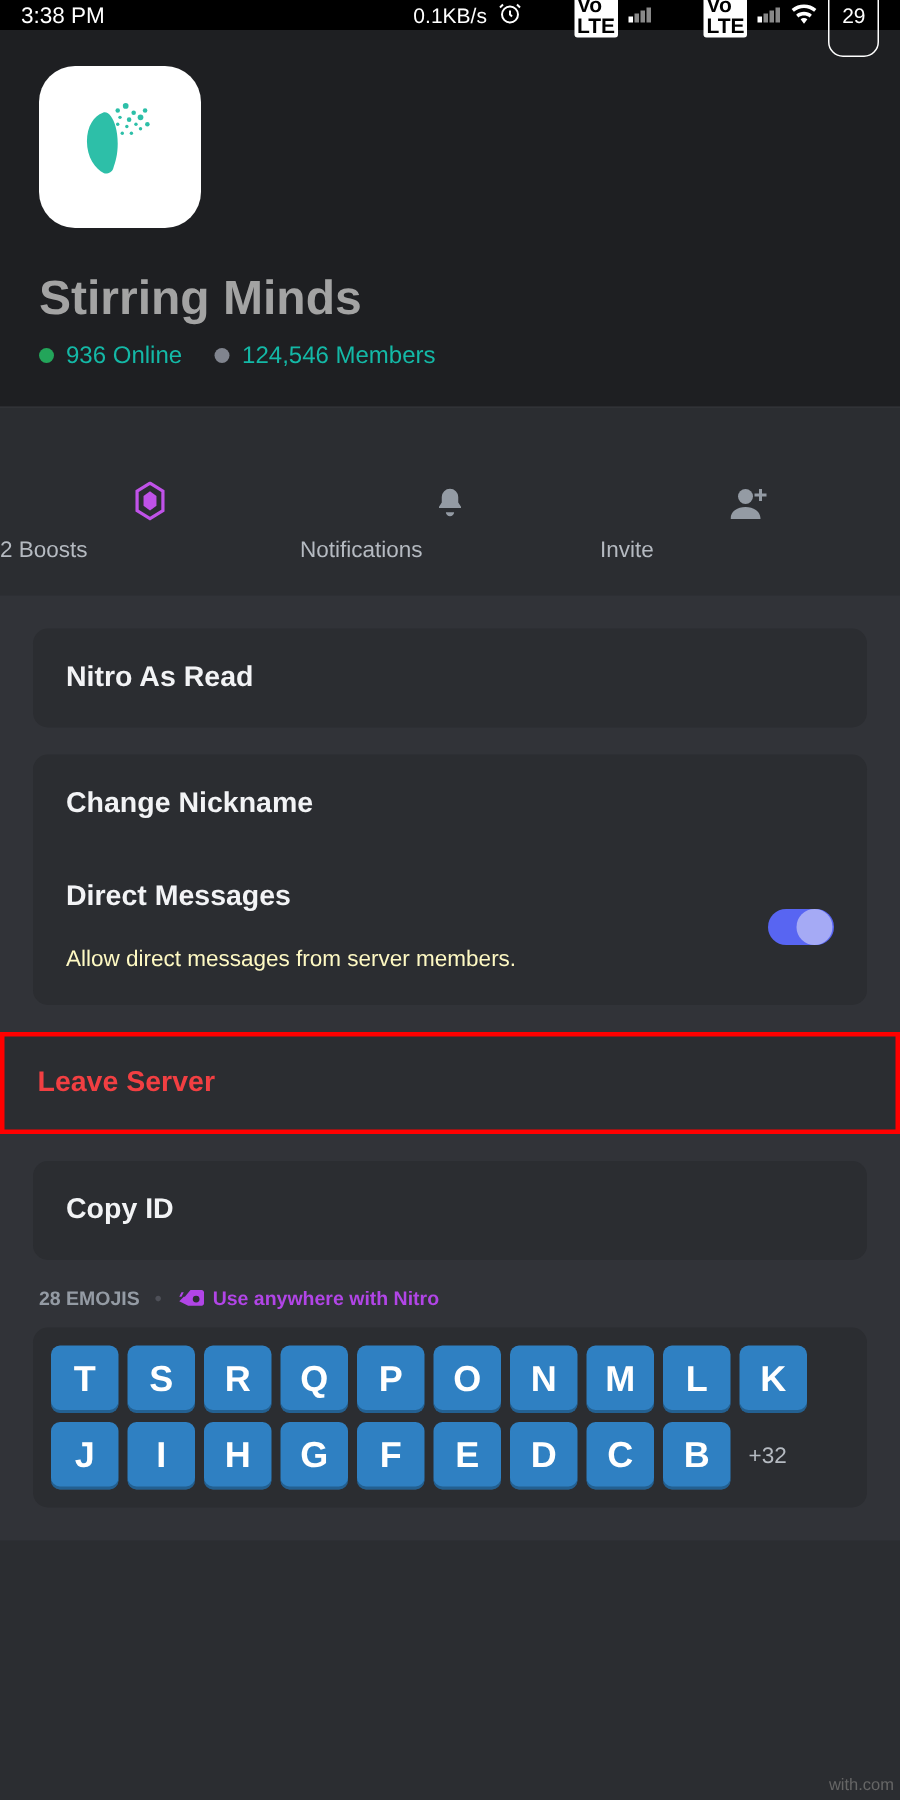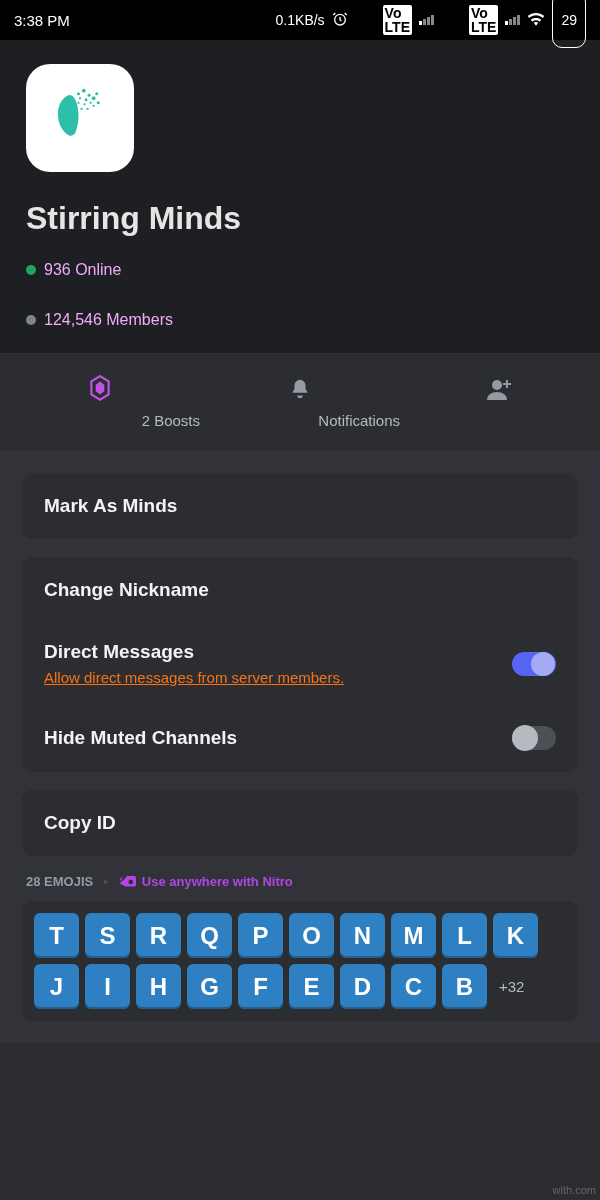--- a/index.html
+++ b/index.html
@@ -5,21 +5,21 @@
     * { margin: 0; padding: 0; box-sizing: border-box; }
     body {
       width: 600px;
       height: 1200px;
       background: #2b2d31;
       font-family: -apple-system, BlinkMacSystemFont, "Segoe UI", sans-serif;
       color: #dbdee1;
       overflow: hidden;
     }
     .status-bar {
-      height: 40px;
+      height: 20px;
       background: #000;
       display: flex;
       align-items: center;
       justify-content: space-between;
       padding: 0 14px;
       font-size: 15px;
       color: #fff;
     }
     .status-right { display: flex; align-items: center; gap: 7px; }
     .status-right span { font-size: 14px; }
@@ -51,65 +51,64 @@
       border-radius: 24px;
       background: #fff;
       display: flex;
       align-items: center;
       justify-content: center;
       margin-bottom: 28px;
     }
     .server-name {
       font-size: 32px;
       font-weight: 700;
-      color: #e5e5e5;
-      margin-bottom: 24px;
+      color: #a3a3a3;
+      margin-bottom: 12px;
     }
     .server-meta {
       display: flex;
-      gap: 32px;
-      color: #f0abfc;
+      gap: 22px;
+      color: #14b8a6;
       font-size: 16px;
-      flex-direction: column;
     }
     .dot { width: 10px; height: 10px; border-radius: 50%; display: inline-block; margin-right: 8px; }
     .dot.green { background: #23a55a; }
     .dot.gray { background: #80848e; }
     .action-row {
       display: flex;
       background: #2b2d31;
       border-top: 1px solid rgba(255,255,255,0.03);
     }
     .action-item {
       flex: 1;
       padding: 20px 0 22px;
-      text-align: right;
+      text-align: left;
       color: #b5bac1;
       font-size: 15px;
       cursor: pointer;
+      margin-top: 28px;
     }
     .action-icon { height: 30px; margin-bottom: 8px; display: flex; align-items: center; justify-content: center; }
     .action-item.active .action-icon { color: #b145e6; }
     .content { padding: 22px; background: #313338; }
     .card {
       background: #2b2d31;
       border-radius: 10px;
       padding: 22px 22px;
       margin-bottom: 18px;
     }
     .option-label {
       font-size: 19px;
       font-weight: 600;
       color: #f2f3f5;
     }
     .option-sub {
       font-size: 15px;
-      color: #f97316;
-      margin-top: 6px;
-      text-decoration: underline;
+      color: #fef9c3;
+      margin-top: 22px;
     }
     .option-row {
       display: flex;
       justify-content: space-between;
       align-items: center;
       padding: 20px 0;
     }
     .option-row:first-child{padding-top:0}
     .option-row:last-child{padding-bottom:0}
     .toggle {
@@ -263,46 +262,46 @@
     <div>Notifications</div>
   </div>
   <div class="action-item">
     <div class="action-icon">
       <svg width="26" height="22" viewBox="0 0 26 22" fill="#949ba4">
           <circle cx="10" cy="7" r="5"></circle>
           <path d="M0 22c0-5 4.5-8 10-8s10 3 10 8H0z"></path>
           <path d="M21 2v3h3v2h-3v3h-2V7h-3V5h3V2h2z"></path>
         </svg>
     </div>
+    <div>Invite</div>
   </div>
 </div>
 
 <div class="content">
 
   <div class="card">
-    <div class="option-label">Mark As Minds</div>
+    <div class="option-label">Nitro As Read</div>
   </div>
 
   <div class="card">
     <div class="option-row">
       <div class="option-label">Change Nickname</div>
     </div>
     <div class="option-row">
       <div style="flex:1">
         <div class="option-label">Direct Messages</div>
         <div class="option-sub">Allow direct messages from server members.</div>
       </div>
       <div class="toggle on"></div>
     </div>
-    <div class="option-row">
-      <div class="option-label">Hide Muted Channels</div>
-      <div class="toggle off"></div>
-    </div>
-  </div>
-
+  </div>
+
+  <div class="leave-server">
+    <span>Leave Server</span>
+  </div>
 
   <div class="card">
     <div class="option-label">Copy ID</div>
   </div>
 
   <div class="emoji-header">
     <span>28 EMOJIS</span>
     <span style="color:#4e5058">•</span>
     <span class="nitro-text">
       <svg width="18" height="14" viewBox="0 0 24 16" fill="#b145e6">

